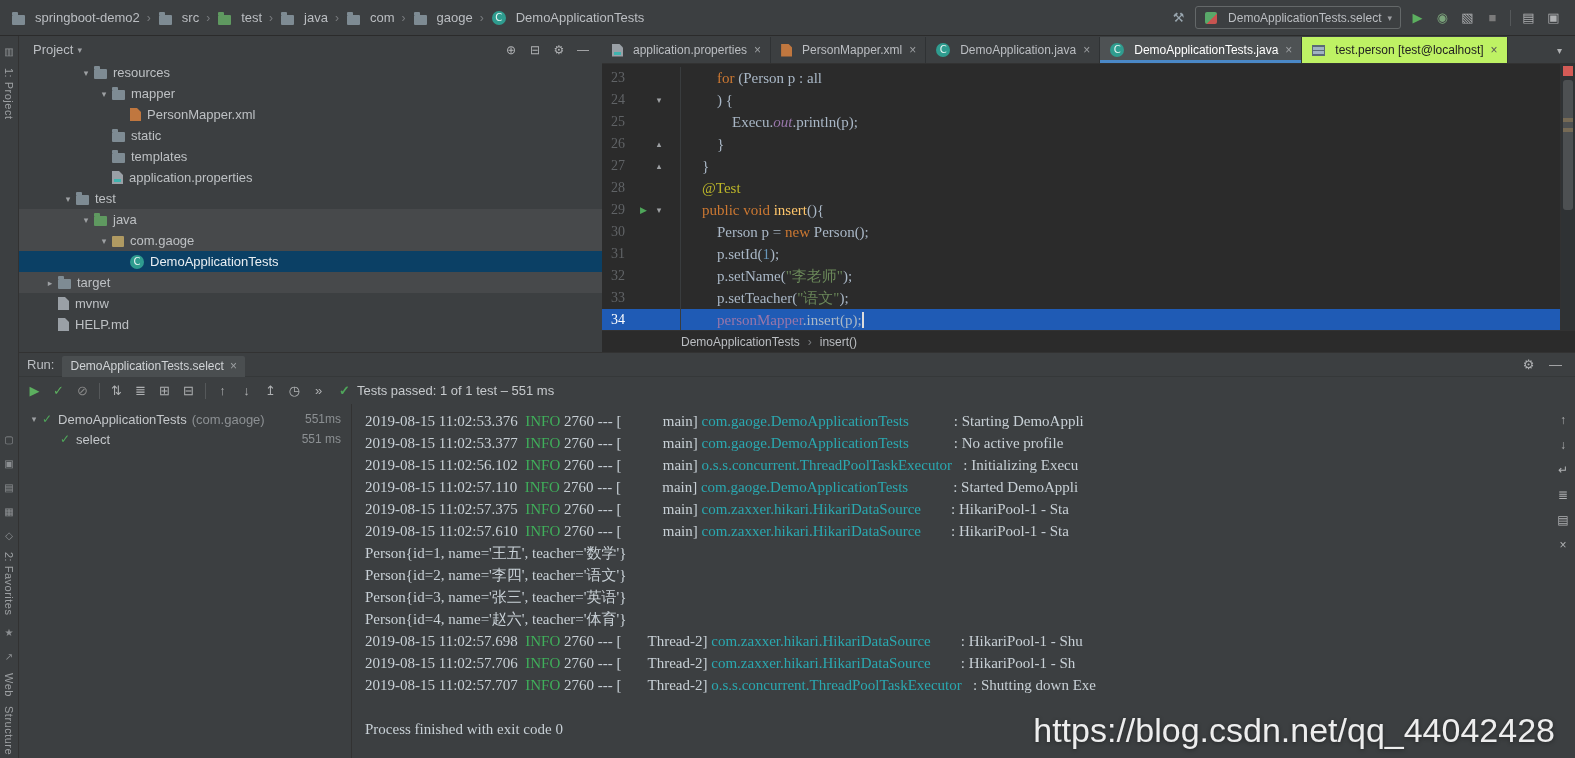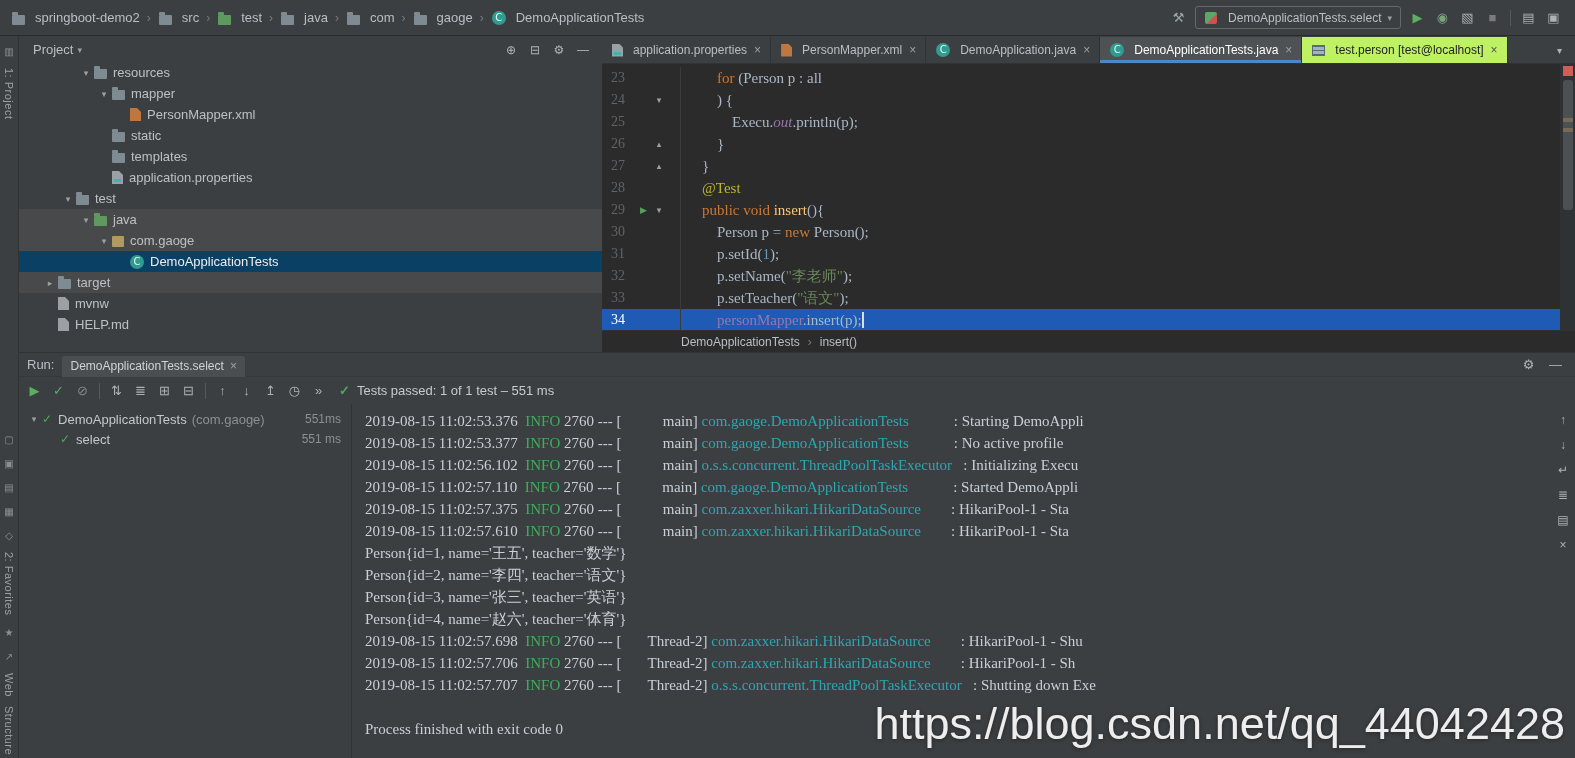--- a/index.html
+++ b/index.html
@@ -95,21 +95,21 @@
 .tcheck{color:#4fa65a;margin:0 5px 0 1px;font-size:12px}
 .tsuffix{color:#8c9093;margin-left:5px}
 .ttime{margin-left:auto;color:#8c9093;font-size:12px}
 .console{position:absolute;left:334px;top:51px;right:24px;bottom:0;overflow:hidden;padding:6px 0 0 12px}
 .cline{height:22px;line-height:22px;font-size:15px;white-space:pre}
 .c-plain{color:#c8d0d6}.c-info{color:#3fae5a}.c-logger{color:#2aa8b0}
 .consolestrip{position:absolute;right:0;top:51px;width:24px;bottom:0;display:flex;flex-direction:column;align-items:center;gap:9px;padding-top:8px}
 .consolestrip .tbi{width:18px;height:16px;font-size:12px}
 
 
-.watermark{position:absolute;right:10px;bottom:8px;font-size:45px;color:rgba(252,252,252,.93);z-index:40;text-shadow:0 1px 4px rgba(0,0,0,.4);pointer-events:none}
+.watermark{position:absolute;right:20px;bottom:8px;font-size:34px;color:rgba(252,252,252,.93);z-index:40;text-shadow:0 1px 4px rgba(0,0,0,.4);pointer-events:none}
 </style>
 </head>
 <body>
 
 <div class="topbar">
   <div class="breadcrumbs">
       <span class="crumb">
         <span class="ico ico-folder"></span>
         <span>springboot-demo2</span>
       </span>

